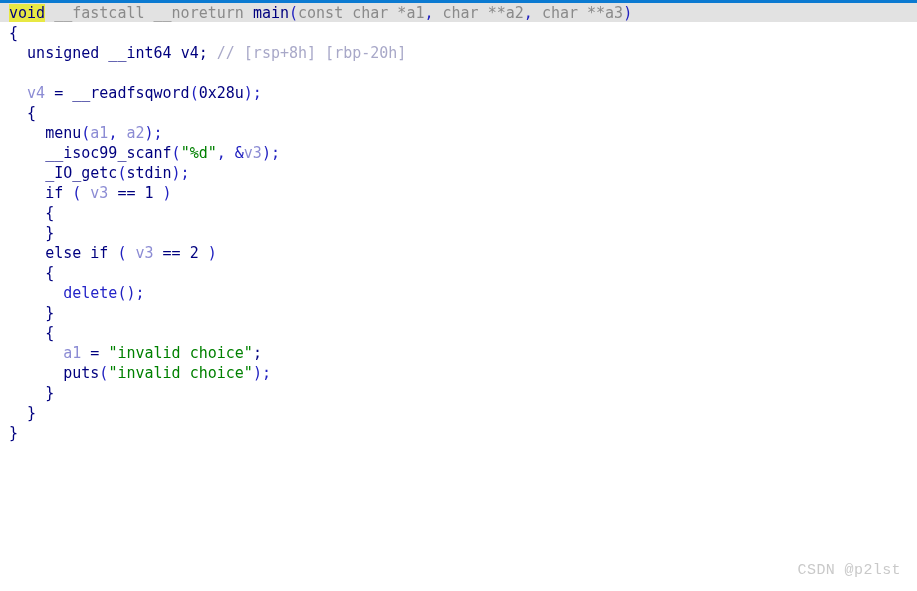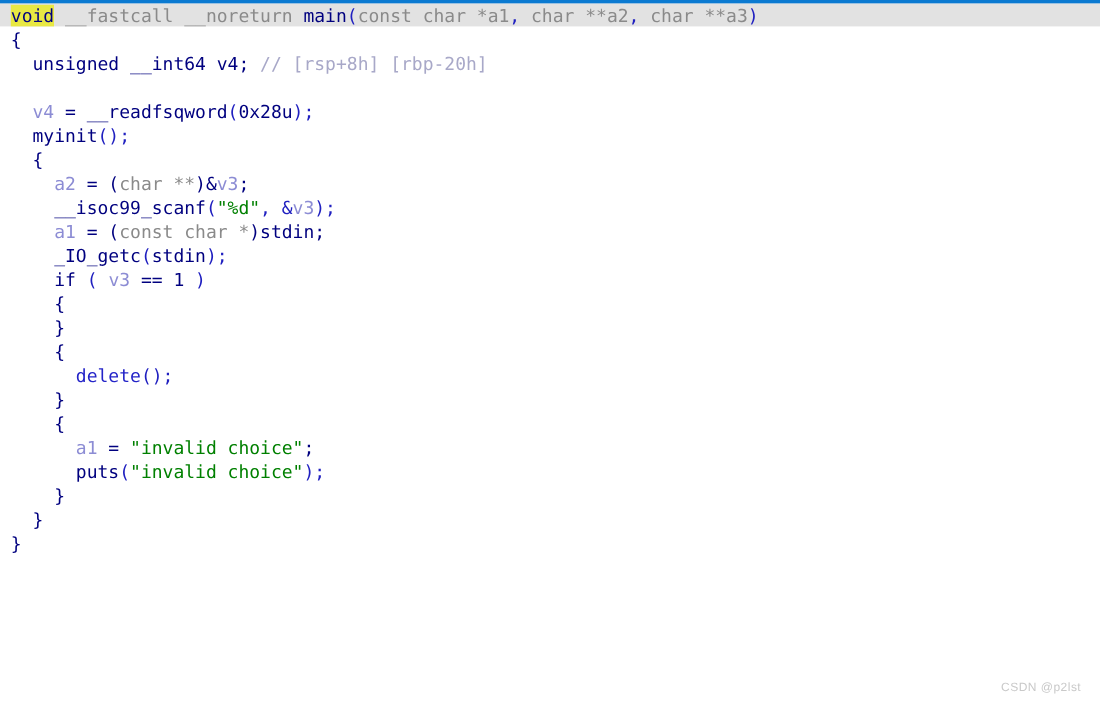--- a/index.html
+++ b/index.html
@@ -68,51 +68,50 @@
   .t-paren     { color: #2020c0; }
   .t-str       { color: #008000; }          
   .t-num       { color: #00007f; }
   .t-cmt       { color: #a8a8c8; }
   .t-plain     { color: #00007f; }
 
   .watermark {
     position: absolute;
     right: 16px;
     bottom: 12px;
-    font-family: Liberation Sans, sans-serif;
-    font-size: 10px;
+    font-family: Liberation Mono, monospace;
+    font-size: 15px;
     color: #c9c9c9;
     letter-spacing: 0.4px;
     user-select: none;
     z-index: 3;
   }
 </style>
 </head>
 <body>
 
 <div id="pseudocode-view">
 
   <div class="top-accent"></div>
   <div class="current-line-band"></div>
 
   <div class="code" id="code-container">
       <div class="code-line"><span> </span><span class="t-hl">void</span><span class="t-plain"> </span><span class="t-dim">__fastcall __noreturn </span><span class="t-fn">main</span><span class="t-paren">(</span><span class="t-dim">const char *</span><span class="t-dim">a1</span><span class="t-paren">, </span><span class="t-dim">char **</span><span class="t-dim">a2</span><span class="t-paren">, </span><span class="t-dim">char **</span><span class="t-dim">a3</span><span class="t-paren">)</span></div>
       <div class="code-line"><span> </span><span class="t-kw">{</span></div>
       <div class="code-line"><span>   </span><span class="t-kw">unsigned __int64</span><span class="t-plain"> </span><span class="t-kw">v4</span><span class="t-kw">; </span><span class="t-cmt">// [rsp+8h] [rbp-20h]</span></div>
       <div class="code-line"><span> </span></div>
       <div class="code-line"><span>   </span><span class="t-var">v4</span><span class="t-kw"> = </span><span class="t-kw">__readfsqword</span><span class="t-paren">(</span><span class="t-kw">0x28u</span><span class="t-paren">);</span></div>
-      <div class="code-line"><span>   </span><span class="t-fn">myinit</span><span class="t-paren">();</span></div>
       <div class="code-line"><span>   </span><span class="t-kw">{</span></div>
-      <div class="code-line"><span>     </span><span class="t-var">a2</span><span class="t-kw"> = (</span><span class="t-dim">char **</span><span class="t-kw">)&amp;</span><span class="t-var">v3</span><span class="t-kw">;</span></div>
+      <div class="code-line"><span>     </span><span class="t-fn">menu</span><span class="t-paren">(</span><span class="t-var">a1</span><span class="t-paren">, </span><span class="t-var">a2</span><span class="t-paren">);</span></div>
       <div class="code-line"><span>     </span><span class="t-fn">__isoc99_scanf</span><span class="t-paren">(</span><span class="t-str">"%d"</span><span class="t-paren">, &amp;</span><span class="t-var">v3</span><span class="t-paren">);</span></div>
-      <div class="code-line"><span>     </span><span class="t-var">a1</span><span class="t-kw"> = (</span><span class="t-dim">const char *</span><span class="t-kw">)</span><span class="t-kw">stdin</span><span class="t-kw">;</span></div>
       <div class="code-line"><span>     </span><span class="t-fn">_IO_getc</span><span class="t-paren">(</span><span class="t-kw">stdin</span><span class="t-paren">);</span></div>
       <div class="code-line"><span>     </span><span class="t-kw">if</span><span class="t-paren"> ( </span><span class="t-var">v3</span><span class="t-kw"> == </span><span class="t-num">1</span><span class="t-paren"> )</span></div>
       <div class="code-line"><span>     </span><span class="t-kw">{</span></div>
       <div class="code-line"><span>     </span><span class="t-kw">}</span></div>
+      <div class="code-line"><span>     </span><span class="t-kw">else if</span><span class="t-paren"> ( </span><span class="t-var">v3</span><span class="t-kw"> == </span><span class="t-num">2</span><span class="t-paren"> )</span></div>
       <div class="code-line"><span>     </span><span class="t-kw">{</span></div>
       <div class="code-line"><span>       </span><span class="t-fnblue">delete</span><span class="t-paren">();</span></div>
       <div class="code-line"><span>     </span><span class="t-kw">}</span></div>
       <div class="code-line"><span>     </span><span class="t-kw">{</span></div>
       <div class="code-line"><span>       </span><span class="t-var">a1</span><span class="t-kw"> = </span><span class="t-str">"invalid choice"</span><span class="t-kw">;</span></div>
       <div class="code-line"><span>       </span><span class="t-fn">puts</span><span class="t-paren">(</span><span class="t-str">"invalid choice"</span><span class="t-paren">);</span></div>
       <div class="code-line"><span>     </span><span class="t-kw">}</span></div>
       <div class="code-line"><span>   </span><span class="t-kw">}</span></div>
       <div class="code-line"><span> </span><span class="t-kw">}</span></div>
     </div>

